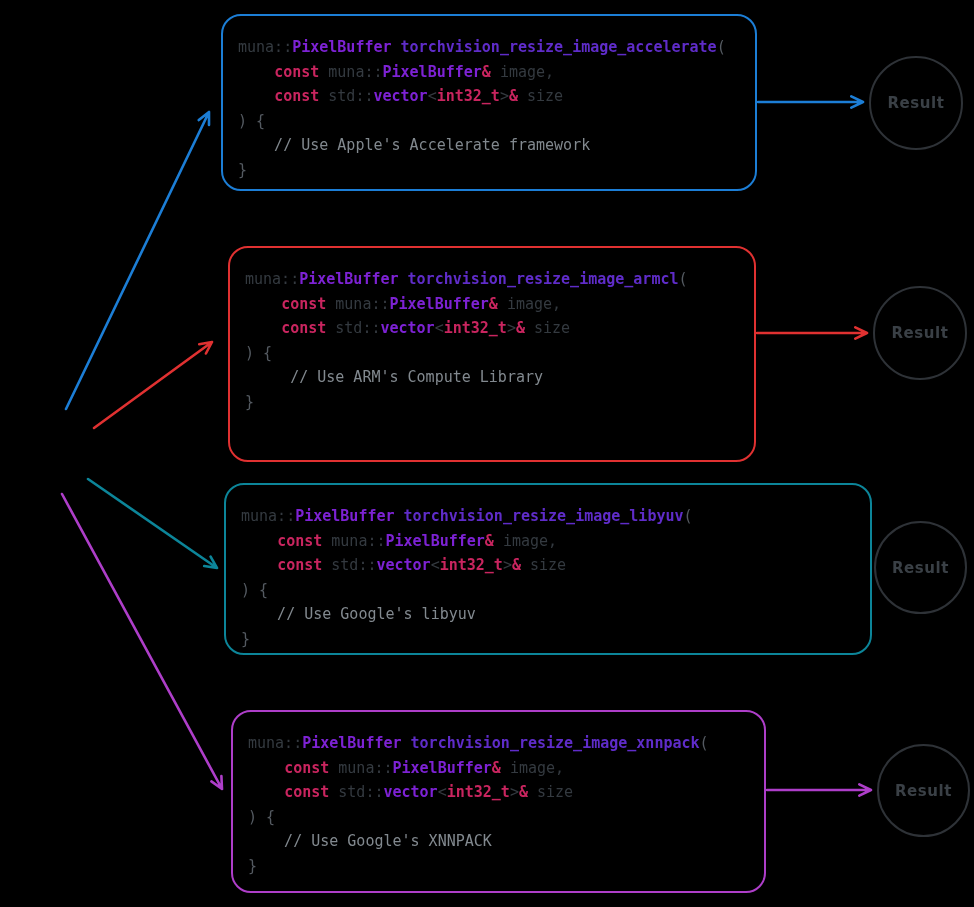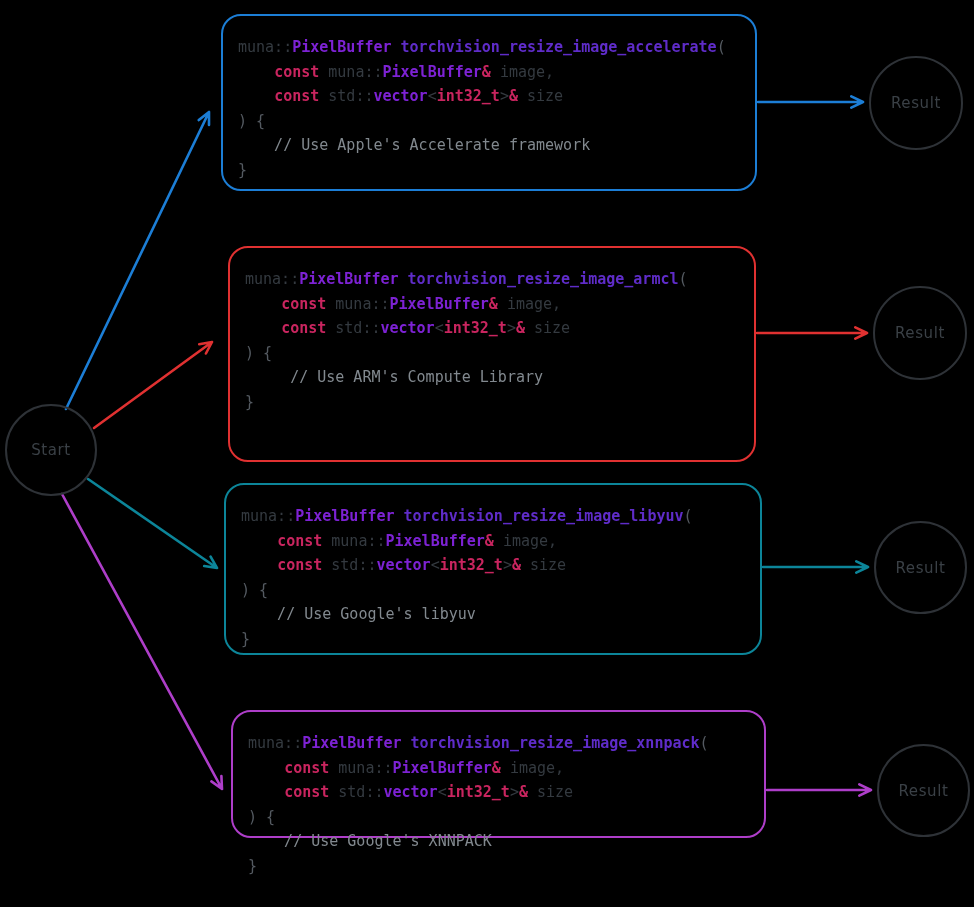--- a/index.html
+++ b/index.html
@@ -36,29 +36,29 @@
   .tk-c { color:var(--syn-comment);margin-top:30px; }
   .circle-node {
     position:absolute;
     border:2.5px solid var(--node-stroke,#2e3237);
     border-radius:50%;
     display:flex; align-items:center; justify-content:center;
     background:transparent;
   }
   .node-label {
     font-family:"DejaVu Sans", sans-serif;
-    font-weight:normal; font-size:15px;
+    font-weight:bold; font-size:15px;
     letter-spacing:.6px;
     color:var(--node-label,#363b41);
   }
   
   .b0 { left:221px; top:14px;  width:536px; height:177px; }
   .b1 { left:228px; top:246px; width:528px; height:216px; }
-  .b2 { left:224px; top:483px; width:538px; height:172px; }
-  .b3 { left:231px; top:710px; width:535px; height:128px; }
+  .b2 { left:224px; top:483px; width:648px; height:172px; }
+  .b3 { left:231px; top:710px; width:535px; height:183px; }
   
   .n-start { left:5px;   top:404px; width:92px; height:92px; }
   .n-r0    { left:869px; top:56px;  width:94px; height:94px; }
   .n-r1    { left:873px; top:286px; width:94px; height:94px; }
   .n-r2    { left:874px; top:521px; width:93px; height:93px; }
   .n-r3    { left:877px; top:744px; width:93px; height:93px; }
 </style>
 </head>
 <body>
 
@@ -84,23 +84,20 @@
         <path d="M757,333 L867,333 M867,333 L855.3,338.7 M867,333 L855.3,327.3" fill="none" stroke="#e03131" stroke-width="2.6" stroke-linecap="round" stroke-linejoin="round"></path>
       </g>
     <g>
         <path d="M763,567 L868,567 M868,567 L856.3,572.7 M868,567 L856.3,561.3" fill="none" stroke="#0c8599" stroke-width="2.6" stroke-linecap="round" stroke-linejoin="round"></path>
       </g>
     <g>
         <path d="M767,790 L871,790 M871,790 L859.3,795.7 M871,790 L859.3,784.3" fill="none" stroke="#ae3ec9" stroke-width="2.6" stroke-linecap="round" stroke-linejoin="round"></path>
       </g>
   </svg>
 
-  <div class="circle-node n-start">
-    <span class="node-label">Start</span>
-  </div>
 
   <div class="code-box b0" style="border-color: rgb(28, 126, 214);">
     <div class="code"><div class="code-line"><span class="tk-i">muna::</span><span class="tk-t">PixelBuffer</span><span class="tk-i"> </span><span class="tk-f">torchvision_resize_image_accelerate</span><span class="tk-p">(</span></div><div class="code-line"><span class="tk-i">    </span><span class="tk-k">const</span><span class="tk-i"> muna::</span><span class="tk-t">PixelBuffer</span><span class="tk-k">&amp;</span><span class="tk-i"> image,</span></div><div class="code-line"><span class="tk-i">    </span><span class="tk-k">const</span><span class="tk-i"> std::</span><span class="tk-t">vector</span><span class="tk-i">&lt;</span><span class="tk-k">int32_t</span><span class="tk-i">&gt;</span><span class="tk-k">&amp;</span><span class="tk-i"> size</span></div><div class="code-line"><span class="tk-p">) {</span></div><div class="code-line"><span class="tk-c">    // Use Apple's Accelerate framework</span></div><div class="code-line"><span class="tk-p">}</span></div></div>
   </div>
   <div class="code-box b1" style="border-color: rgb(224, 49, 49);">
     <div class="code"><div class="code-line"><span class="tk-i">muna::</span><span class="tk-t">PixelBuffer</span><span class="tk-i"> </span><span class="tk-f">torchvision_resize_image_armcl</span><span class="tk-p">(</span></div><div class="code-line"><span class="tk-i">    </span><span class="tk-k">const</span><span class="tk-i"> muna::</span><span class="tk-t">PixelBuffer</span><span class="tk-k">&amp;</span><span class="tk-i"> image,</span></div><div class="code-line"><span class="tk-i">    </span><span class="tk-k">const</span><span class="tk-i"> std::</span><span class="tk-t">vector</span><span class="tk-i">&lt;</span><span class="tk-k">int32_t</span><span class="tk-i">&gt;</span><span class="tk-k">&amp;</span><span class="tk-i"> size</span></div><div class="code-line"><span class="tk-p">) {</span></div><div class="code-line"><span class="tk-c">     // Use ARM's Compute Library</span></div><div class="code-line"><span class="tk-p">}</span></div></div>
   </div>
   <div class="code-box b2" style="border-color: rgb(12, 133, 153);">
     <div class="code"><div class="code-line"><span class="tk-i">muna::</span><span class="tk-t">PixelBuffer</span><span class="tk-i"> </span><span class="tk-f">torchvision_resize_image_libyuv</span><span class="tk-p">(</span></div><div class="code-line"><span class="tk-i">    </span><span class="tk-k">const</span><span class="tk-i"> muna::</span><span class="tk-t">PixelBuffer</span><span class="tk-k">&amp;</span><span class="tk-i"> image,</span></div><div class="code-line"><span class="tk-i">    </span><span class="tk-k">const</span><span class="tk-i"> std::</span><span class="tk-t">vector</span><span class="tk-i">&lt;</span><span class="tk-k">int32_t</span><span class="tk-i">&gt;</span><span class="tk-k">&amp;</span><span class="tk-i"> size</span></div><div class="code-line"><span class="tk-p">) {</span></div><div class="code-line"><span class="tk-c">    // Use Google's libyuv</span></div><div class="code-line"><span class="tk-p">}</span></div></div>
   </div>

